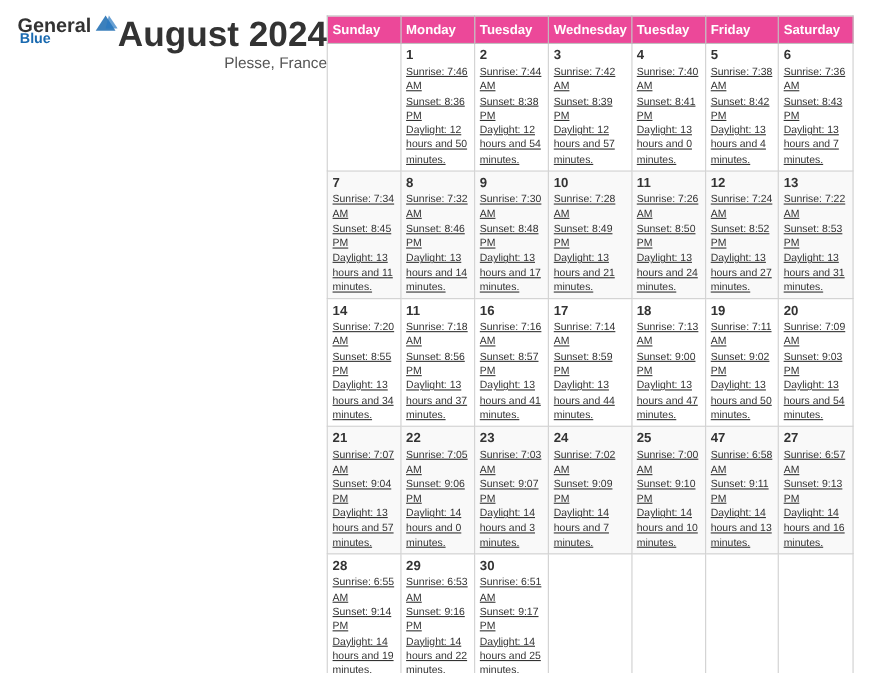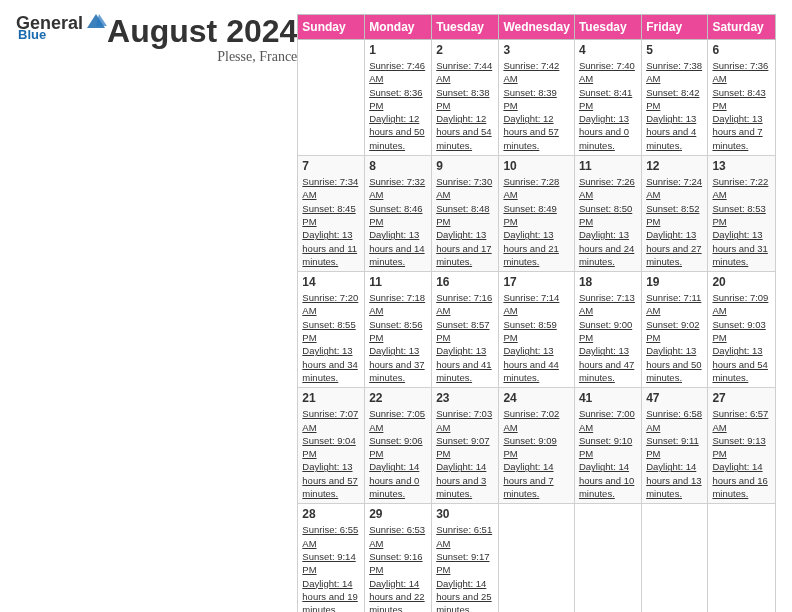--- a/index.html
+++ b/index.html
@@ -44,21 +44,20 @@
     }
     .month-title {
       font-size: 32px;
       font-weight: bold;
       color: #333;
       line-height: 1.1;
     }
     .subtitle {
       font-size: 14px;
       color: #555;
-      font-family: Liberation Serif, serif;
     }
     .calendar-table {
       width: 100%;
       border-collapse: collapse;
       flex: 1;
     }
     .calendar-table th {
       background-color: #2878c0;
       color: #fff;
       font-size: 12px;
@@ -235,21 +234,21 @@
           </td>
           <td>
             <span class="day-number">23</span>
             <div class="day-info">Sunrise: 7:03 AM<br>Sunset: 9:07 PM<br>Daylight: 14 hours and 3 minutes.</div>
           </td>
           <td>
             <span class="day-number">24</span>
             <div class="day-info">Sunrise: 7:02 AM<br>Sunset: 9:09 PM<br>Daylight: 14 hours and 7 minutes.</div>
           </td>
           <td>
-            <span class="day-number">41</span>
+            <span class="day-number">25</span>
             <div class="day-info">Sunrise: 7:00 AM<br>Sunset: 9:10 PM<br>Daylight: 14 hours and 10 minutes.</div>
           </td>
           <td>
             <span class="day-number">47</span>
             <div class="day-info">Sunrise: 6:58 AM<br>Sunset: 9:11 PM<br>Daylight: 14 hours and 13 minutes.</div>
           </td>
           <td>
             <span class="day-number">27</span>
             <div class="day-info">Sunrise: 6:57 AM<br>Sunset: 9:13 PM<br>Daylight: 14 hours and 16 minutes.</div>
           </td>

